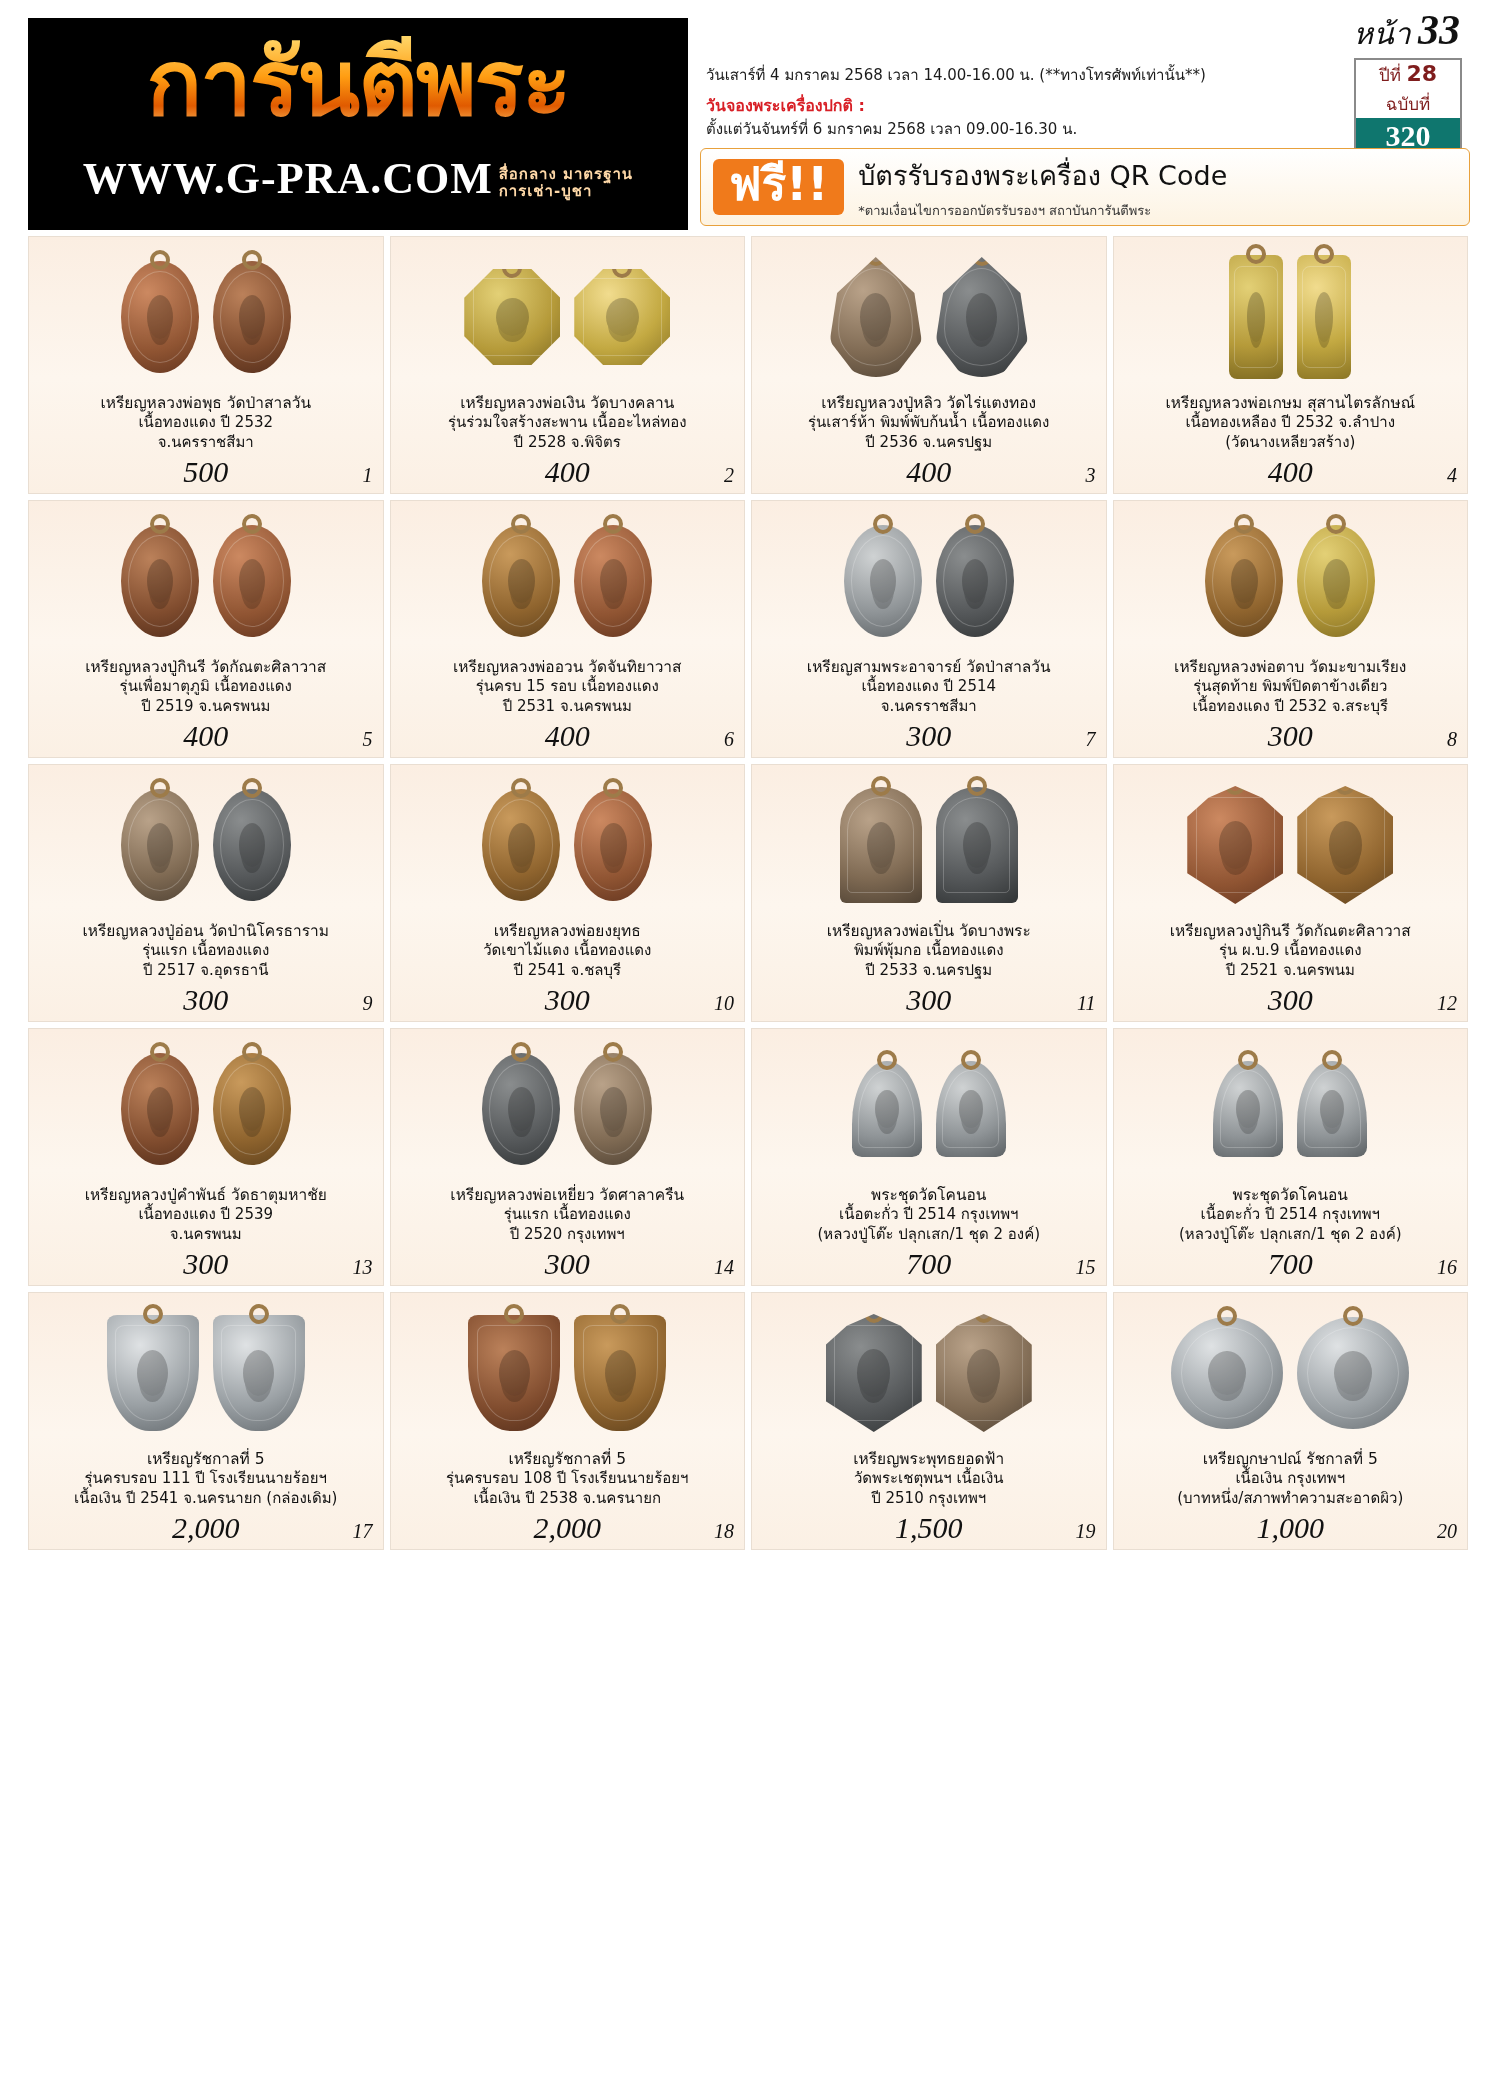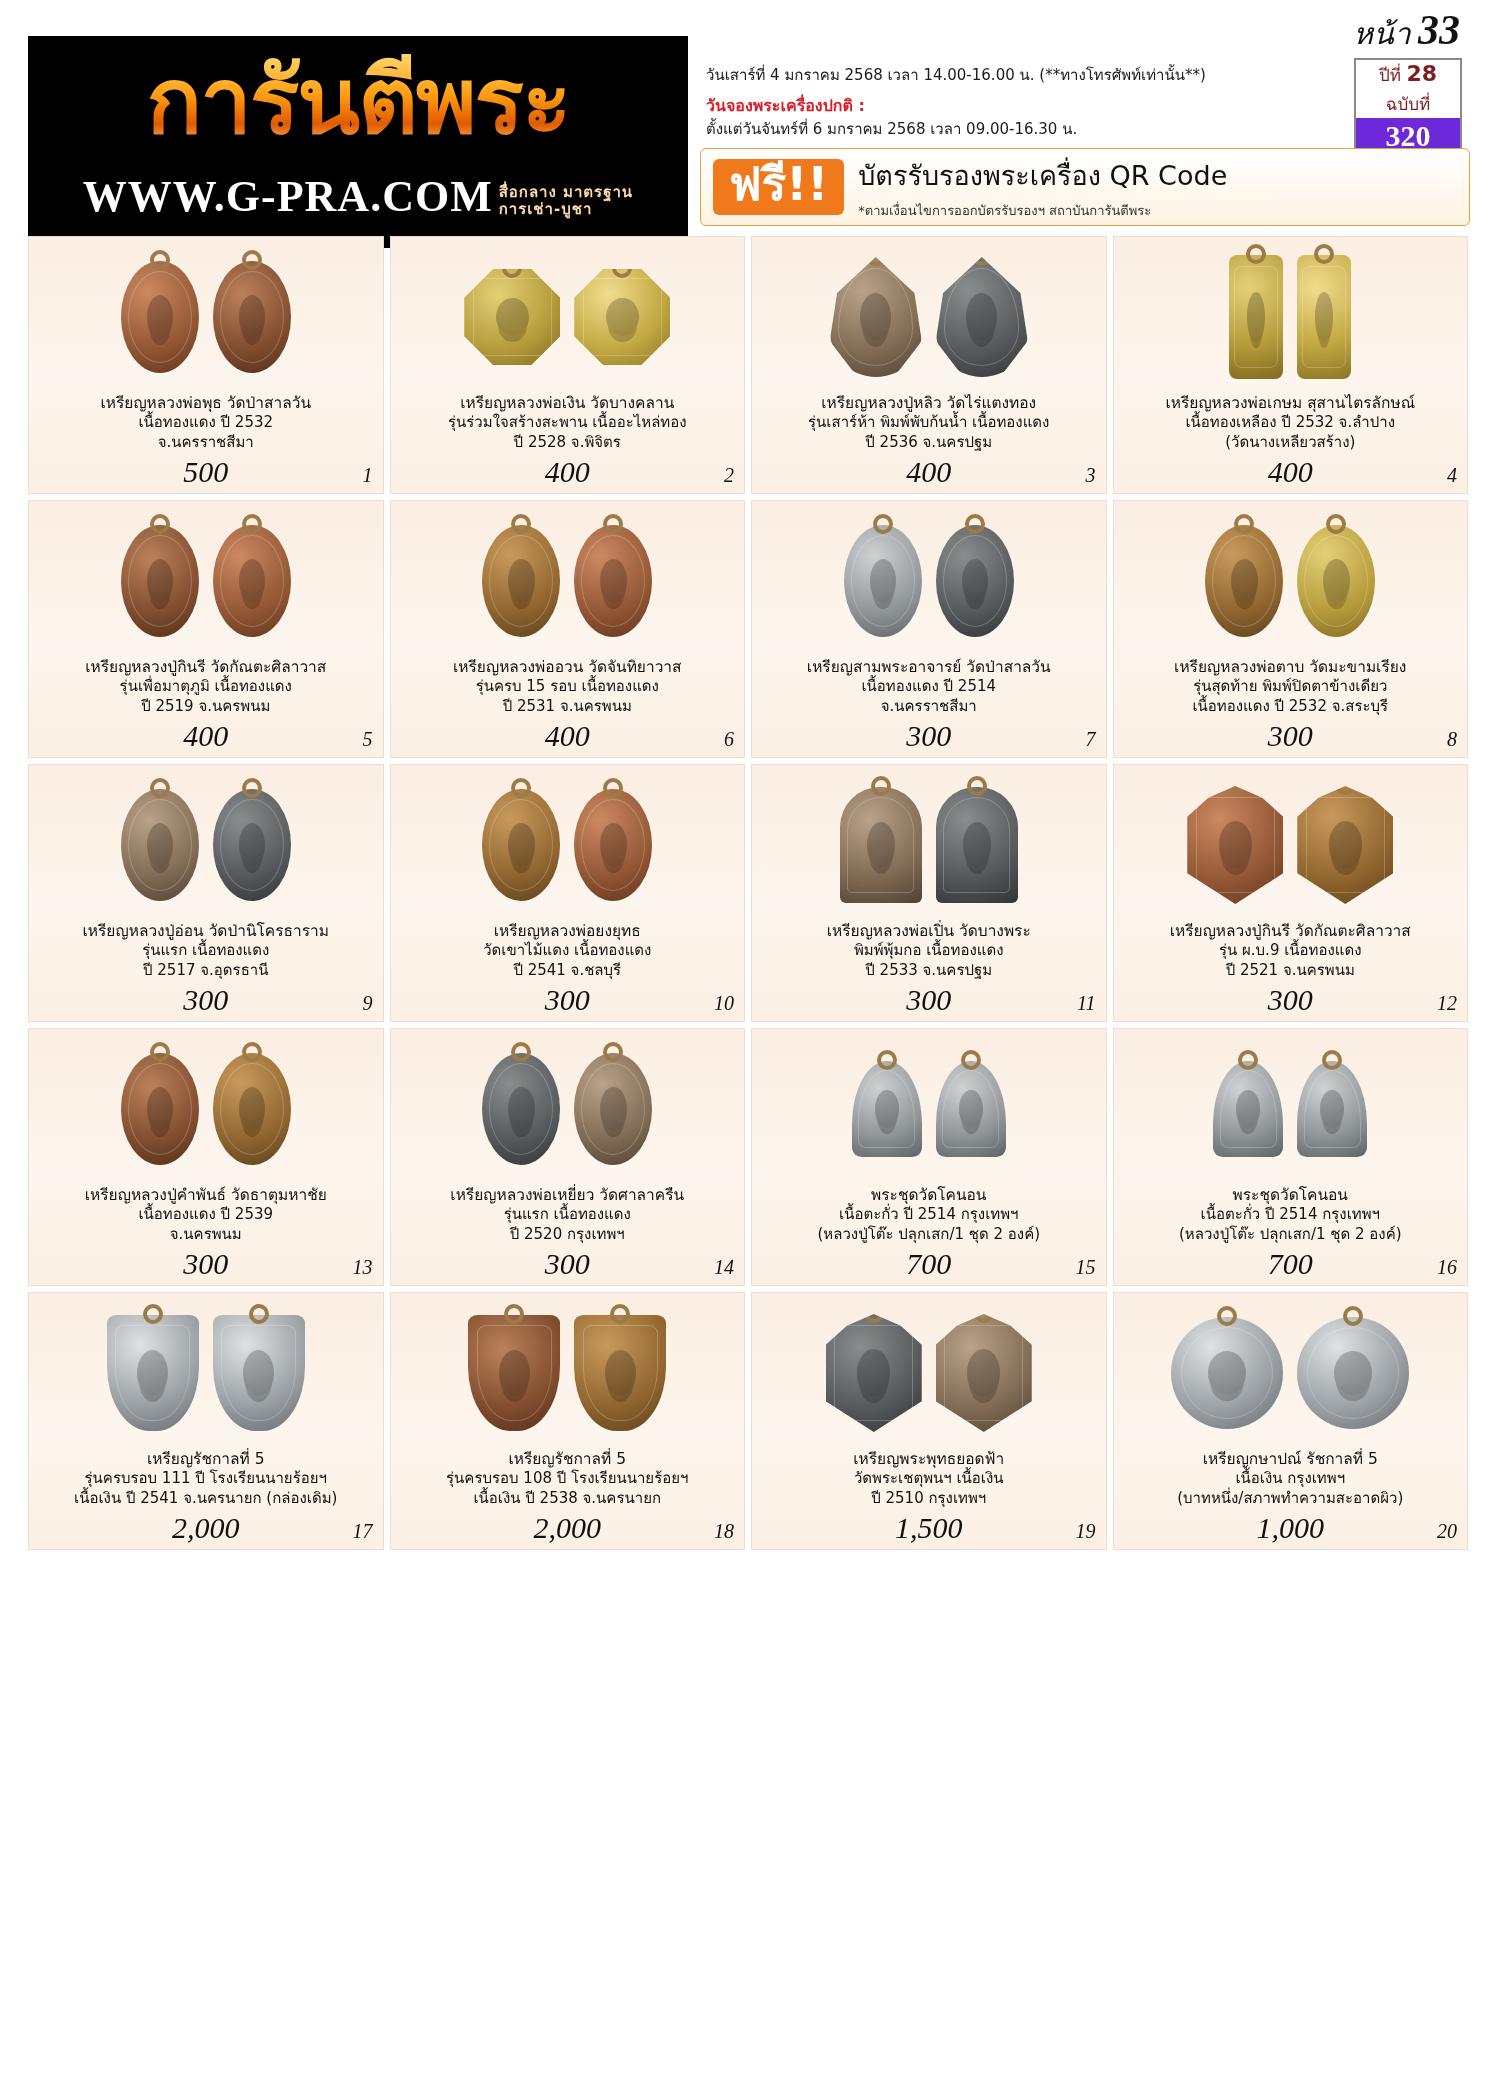--- a/index.html
+++ b/index.html
@@ -35,21 +35,20 @@
     font-style: italic;
     color: #111;
     font-family: "Liberation Serif", serif;
   }
   .page-no .num { font-size: 42px; font-weight: bold; }
 
   .logo-box {
     width: 660px;
     height: 212px;
     background: #000;
-    margin-top: 18px;
     position: relative;
     overflow: hidden;
   }
   .logo-main {
     position: absolute;
     top: 18px;
     left: 0;
     width: 100%;
     text-align: center;
     font-size: 92px;
@@ -105,21 +104,21 @@
     border: 2px solid #8a8a8a;
     background: #fff;
   }
   .badge-row {
     font-size: 17px;
     color: #7f1d1d;
     padding: 1px 16px;
   }
   .badge-row b { font-size: 22px; }
   .badge-num {
-    background: #6d28d9;
+    background: #0f766e;
     color: #fff;
     font-size: 30px;
     font-weight: bold;
     padding: 1px 0 3px;
     font-family: "Liberation Serif", serif;
   }
 
   .promo {
     position: absolute;
     left: 672px;

